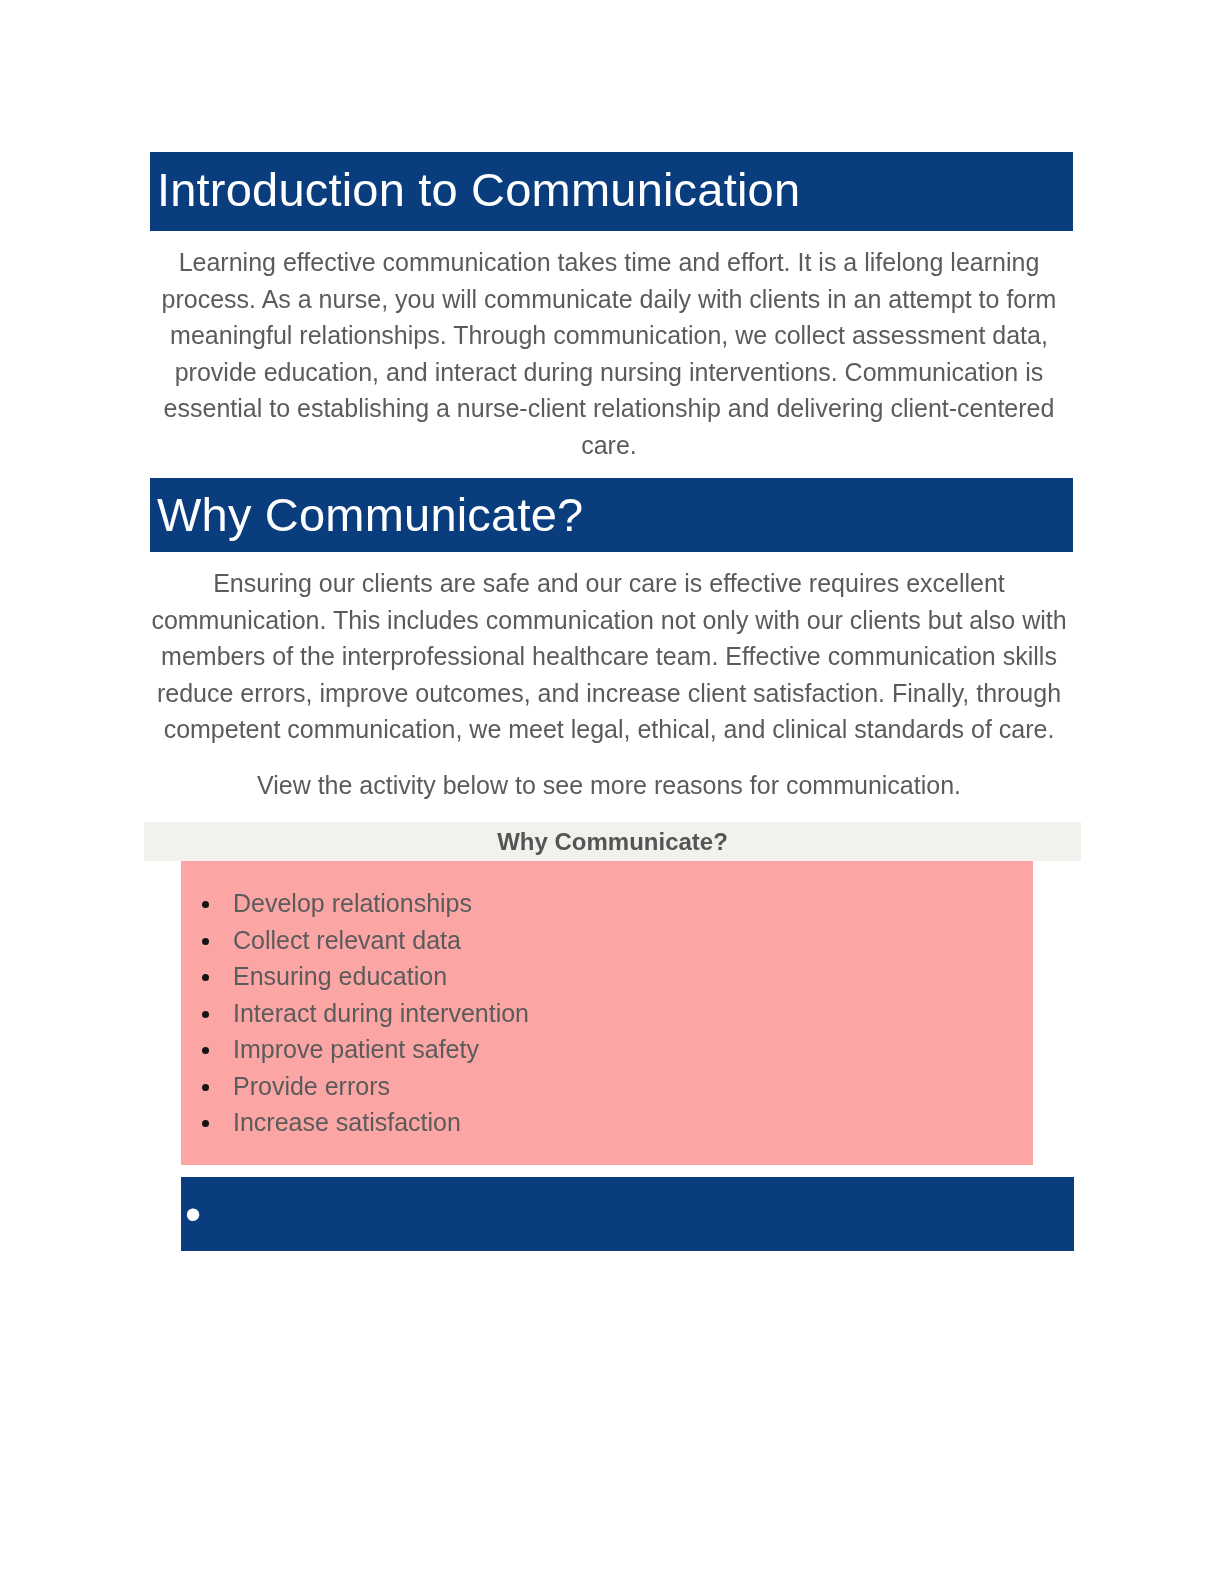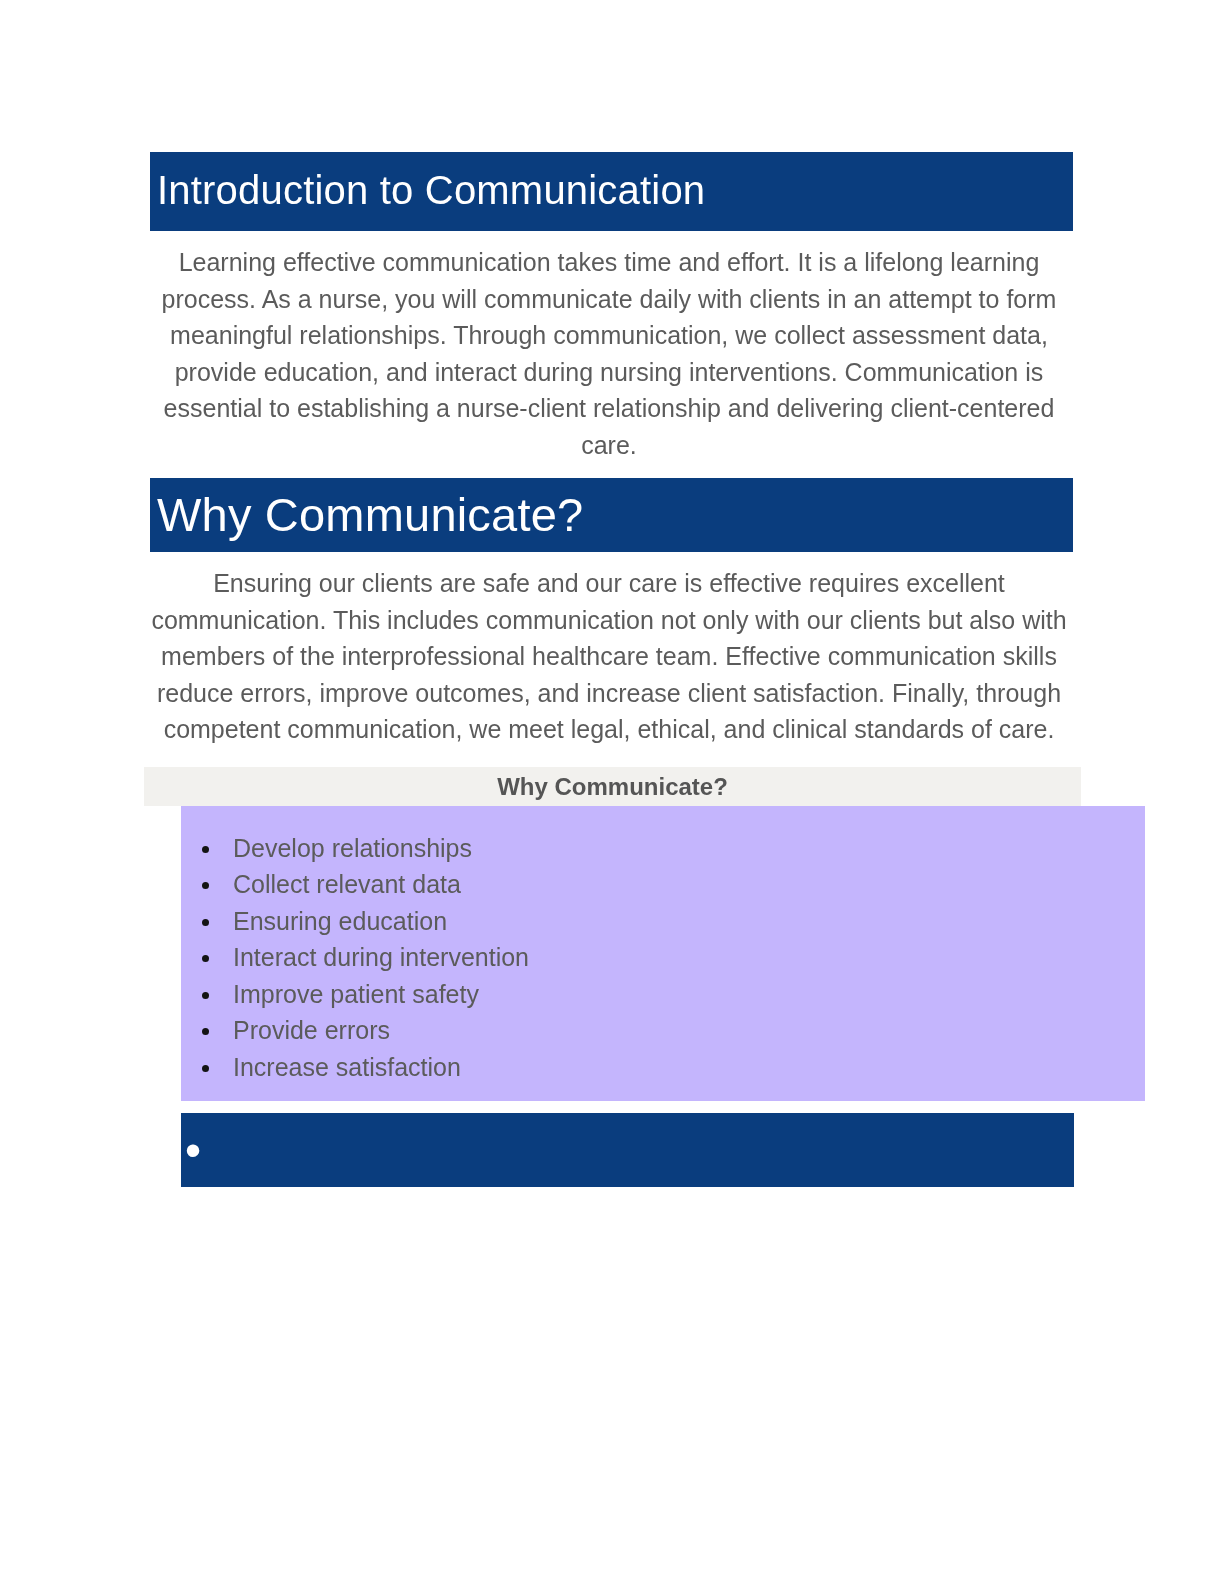--- a/index.html
+++ b/index.html
@@ -18,21 +18,21 @@
     color: #ffffff;
     box-sizing: border-box;
   }
   .h1-banner {
     margin-left: 6px;
     width: 923px;
     padding: 5px 12px 8px 7px;
   }
   .banner-line {
     display: block;
-    font-size: 40px;
+    font-size: 47px;
     line-height: 66px;
     font-weight: 400;
     letter-spacing: 0.2px;
   }
   .h2-banner {
     margin: 15px 0 0 6px;
     width: 923px;
     height: 74px;
     font-size: 47px;
     line-height: 74px;
@@ -58,25 +58,25 @@
     background: #f2f1ee;
     width: 937px;
     height: 39px;
     line-height: 39px;
     text-align: center;
     font-weight: 700;
     font-size: 24px;
     color: #555555;
   }
   .activity-body {
-    background: #c4b5fd;
+    background: #fca5a5;
     margin-left: 37px;
-    width: 964px;
+    width: 852px;
     box-sizing: border-box;
-    padding: 24px 0 16px 0;
+    padding: 24px 0 24px 0;
   }
   .activity-list {
     margin: 0;
     padding-left: 42px;
     list-style: disc;
   }
   .activity-list li {
     font-size: 25px;
     line-height: 36.5px;
     color: #5b5b5b;
@@ -112,20 +112,21 @@
 
   <p class="body-text">Learning effective communication takes time and effort. It is a lifelong learning process. As a nurse, you will communicate daily with clients in an attempt to form meaningful relationships. Through communication, we collect assessment data, provide education, and interact during nursing interventions. Communication is essential to establishing a nurse-client relationship and delivering client-centered care.</p>
 
 
   <div class="banner h2-banner">
     <span>Why Communicate?</span>
   </div>
 
   <p class="body-text">Ensuring our clients are safe and our care is effective requires excellent communication. This includes communication not only with our clients but also with members of the interprofessional healthcare team. Effective communication skills reduce errors, improve outcomes, and increase client satisfaction. Finally, through competent communication, we meet legal, ethical, and clinical standards of care.</p>
 
+  <p class="body-text">View the activity below to see more reasons for communication.</p>
 
   <div class="activity">
     <div class="activity-title">Why Communicate?</div>
     <div class="activity-body">
       <ul class="activity-list">
         <li>Develop relationships</li>
         <li>Collect relevant data</li>
         <li>Ensuring education</li>
         <li>Interact during intervention</li>
         <li>Improve patient safety</li>

